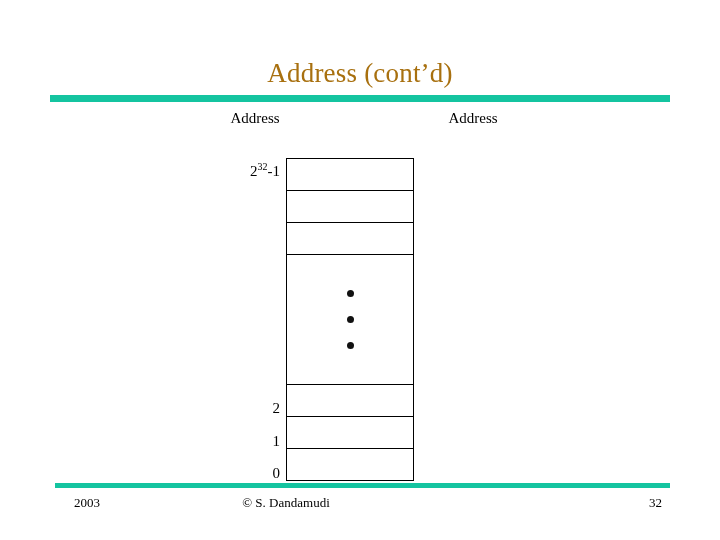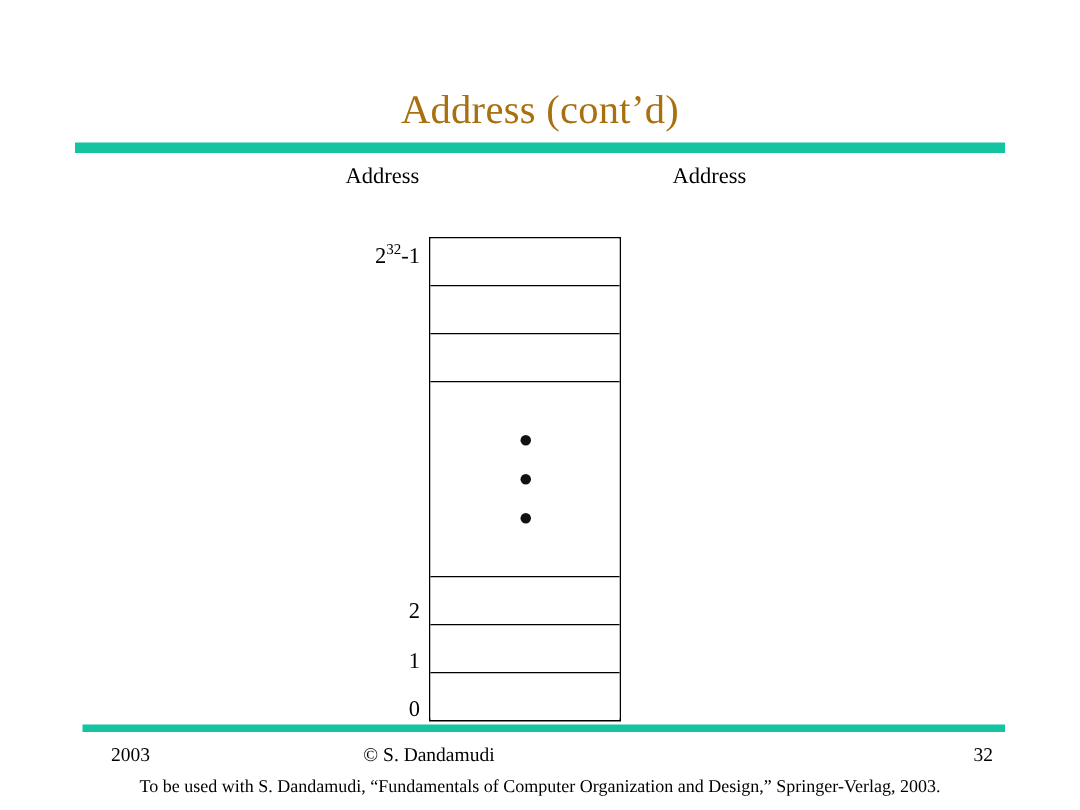--- a/index.html
+++ b/index.html
@@ -258,14 +258,13 @@
 
 
 </div>
 
 <div id="footer">
   <div class="footer-row1">
     <span id="footer-year">2003</span>
     <span id="footer-center">© S. Dandamudi</span>
     <span id="footer-page">32</span>
   </div>
-  <div id="footer-note">To be used with S. Dandamudi, “Fundamentals of Computer Organization and Design,” Springer-Verlag, 2003.</div>
 </div>
 
 </body></html>

